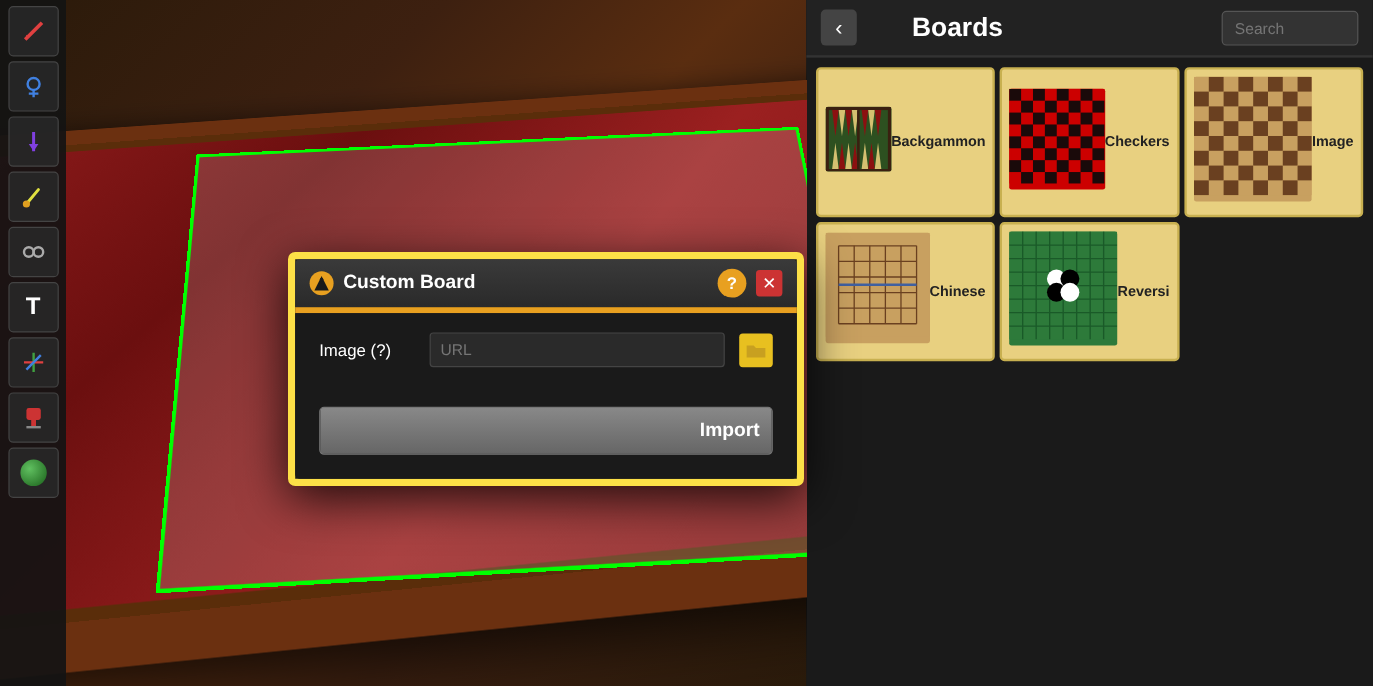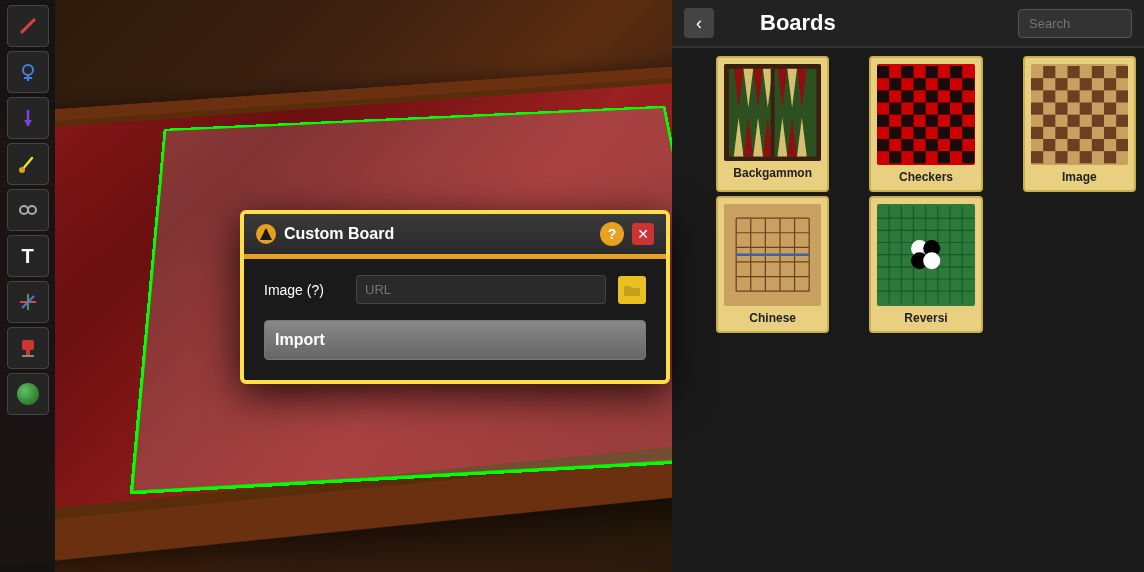--- a/index.html
+++ b/index.html
@@ -141,25 +141,24 @@
       gap: 4px;
       padding: 8px;
       overflow-y: auto;
     }
 
     .board-item {
       background: #e8d080;
       border-radius: 4px;
       padding: 6px;
       display: flex;
-      flex-direction: column;
+      flex-direction: row;
       align-items: center;
       cursor: pointer;
       border: 2px solid #c8b050;
-      margin-left: 36px;
     }
 
     .board-thumbnail {
       width: 100%;
       aspect-ratio: 1;
       margin-bottom: 5px;
       border-radius: 2px;
     }
 
     .board-label {
@@ -182,21 +181,21 @@
     .chinese-board { background: #c8a060; }
     .reversi-board { background: #2d7a3a; }
 
     
     #custom-board-dialog {
       position: absolute;
       top: 210px;
       left: 240px;
       width: 430px;
       background: #1a1a1a;
-      border: 4px solid #fde047;
+      border: 6px solid #fde047;
       border-radius: 6px;
       z-index: 100;
       box-shadow: 0 10px 40px rgba(0,0,0,0.8);
     }
 
     #dialog-titlebar {
       background: linear-gradient(to bottom, #3a3a3a, #2a2a2a);
       padding: 8px 12px;
       display: flex;
       align-items: center;
@@ -259,21 +258,21 @@
     #dialog-body {
       padding: 16px 20px 20px;
       background: #1a1a1a;
       border-radius: 0 0 4px 4px;
     }
 
     .dialog-row {
       display: flex;
       align-items: center;
       gap: 12px;
-      margin-bottom: 16px;
+      margin-bottom: 33px;
     }
 
     .dialog-row label {
       color: white;
       font-size: 14px;
       white-space: nowrap;
       min-width: 80px;
     }
 
     .url-input {
@@ -303,21 +302,21 @@
       display: block;
       width: 100%;
       padding: 10px;
       background: linear-gradient(to bottom, #888, #666);
       border: 1px solid #777;
       color: white;
       font-size: 16px;
       font-weight: bold;
       border-radius: 4px;
       cursor: pointer;
-      text-align: left;
+      text-align: right;
     }
 
     
     .board-svg {
       width: 100%;
       height: 100%;
     }
   </style>
 </head>
 <body>

